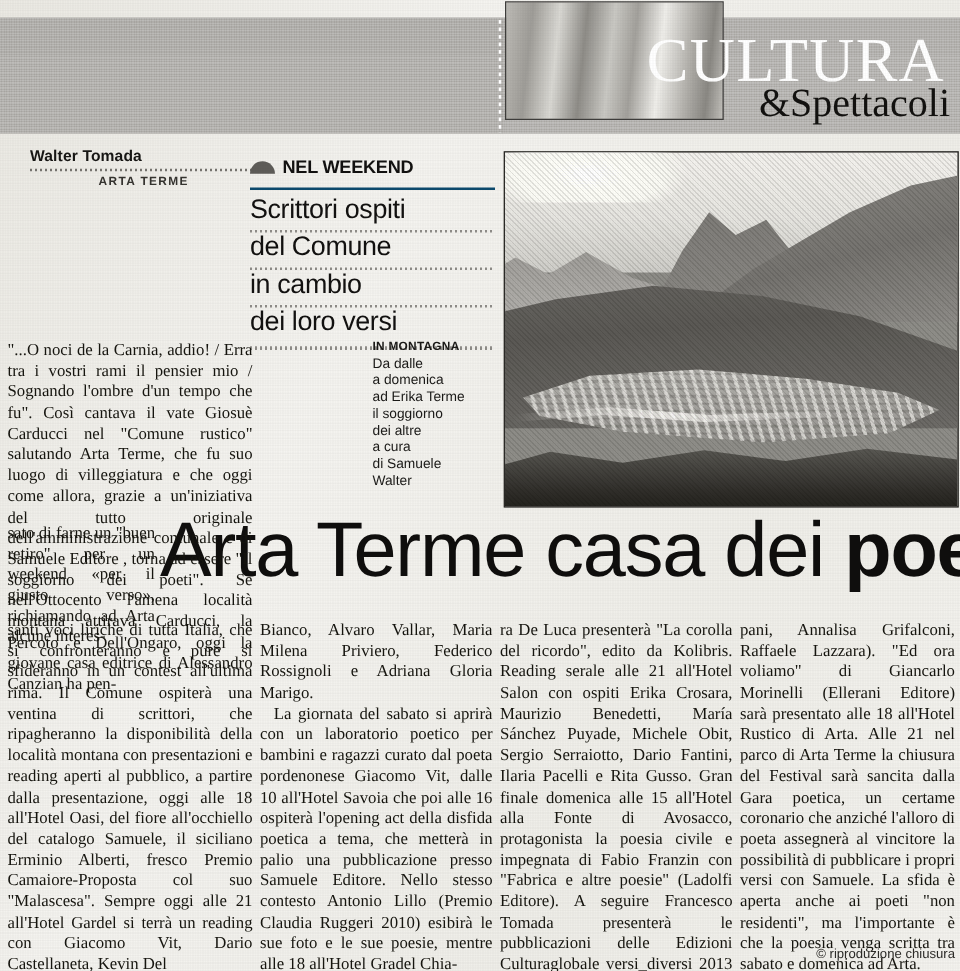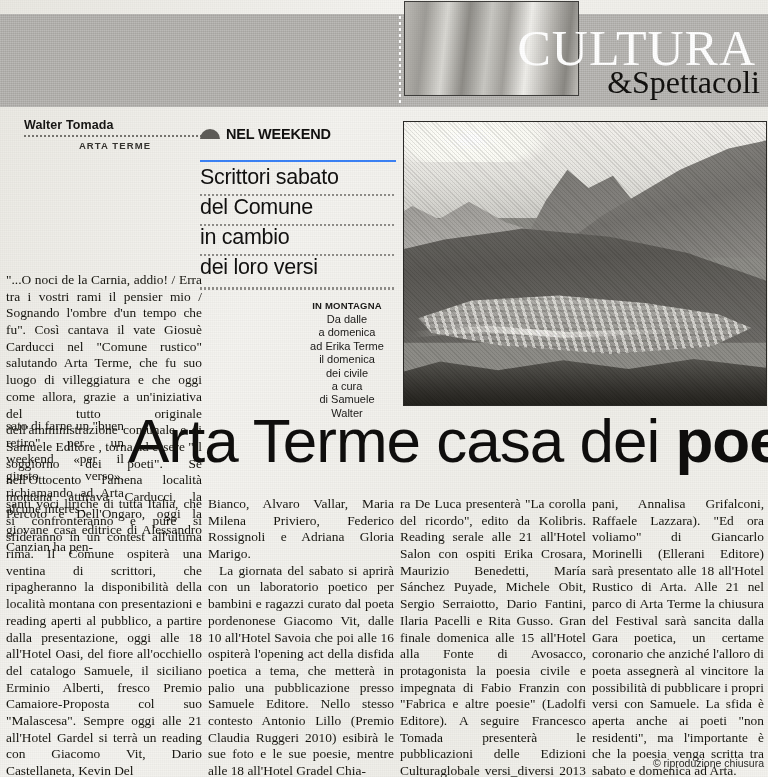--- a/index.html
+++ b/index.html
@@ -126,22 +126,22 @@
     letter-spacing: 1.1px;
     color: #35332f;
   }
 
   
   .promo { position: absolute; left: 200px; top: 126px; width: 196px; }
   .promo-tagline {
     display: flex;
     align-items: center;
     gap: 6px;
-    border-bottom: 2px solid #3b82f6;
-    padding-bottom: 18px;
+    border-bottom: 2px solid #0c4a6e;
+    padding-bottom: 8px;
   }
   .halfdome {
     width: 20px; height: 10px;
     border-radius: 10px 10px 0 0;
     background: #5e5c58;
     flex: 0 0 auto;
   }
   .promo-label {
     font-family: "Liberation Sans", sans-serif;
     font-weight: bold;
@@ -166,21 +166,21 @@
     background-position: top left;
   }
   .promo-underline {
     margin-top: 5px;
     height: 3px;
     background-image: linear-gradient(to right, #8e8c88 0 2px, rgba(0,0,0,0) 2px 4px);
     background-size: 4px 3px;
   }
 
   
-  .capbox { position: absolute; left: 298px; top: 300px; width: 98px; text-align: center; }
+  .capbox { position: absolute; left: 298px; top: 272px; width: 98px; text-align: left; }
   .cap-label {
     font-family: "Liberation Sans", sans-serif;
     font-weight: bold;
     font-size: 9.5px;
     letter-spacing: .2px;
     color: #1a1917;
     margin-bottom: 2px;
   }
   .cap-line {
     font-family: "Liberation Sans", sans-serif;
@@ -321,35 +321,35 @@
     <div class="dotrule"></div>
     <div class="kicker-loc">ARTA TERME</div>
   </div>
 
   <div class="promo">
     <div class="promo-tagline">
       <span class="halfdome"></span>
       <span class="promo-label">NEL WEEKEND</span>
     </div>
     <div class="promo-lines">
-      <div class="promo-line">Scrittori sabato</div>
+      <div class="promo-line">Scrittori ospiti</div>
       <div class="promo-line">del Comune</div>
       <div class="promo-line">in cambio</div>
       <div class="promo-line">dei loro versi</div>
     </div>
     <div class="promo-underline"></div>
   </div>
 
   <div class="capbox">
     <div class="cap-label">IN MONTAGNA</div>
     <div class="cap-line">Da dalle</div>
     <div class="cap-line">a domenica</div>
     <div class="cap-line">ad Erika Terme</div>
-    <div class="cap-line">il domenica</div>
-    <div class="cap-line">dei civile</div>
+    <div class="cap-line">il soggiorno</div>
+    <div class="cap-line">dei altre</div>
     <div class="cap-line">a cura</div>
     <div class="cap-line">di Samuele</div>
     <div class="cap-line">Walter</div>
   </div>
 
   <div class="photo">
     <div class="sky"></div>
     <div class="cloudA"></div>
     <div class="ridge-far"></div>
     <div class="peak-mid"></div>

